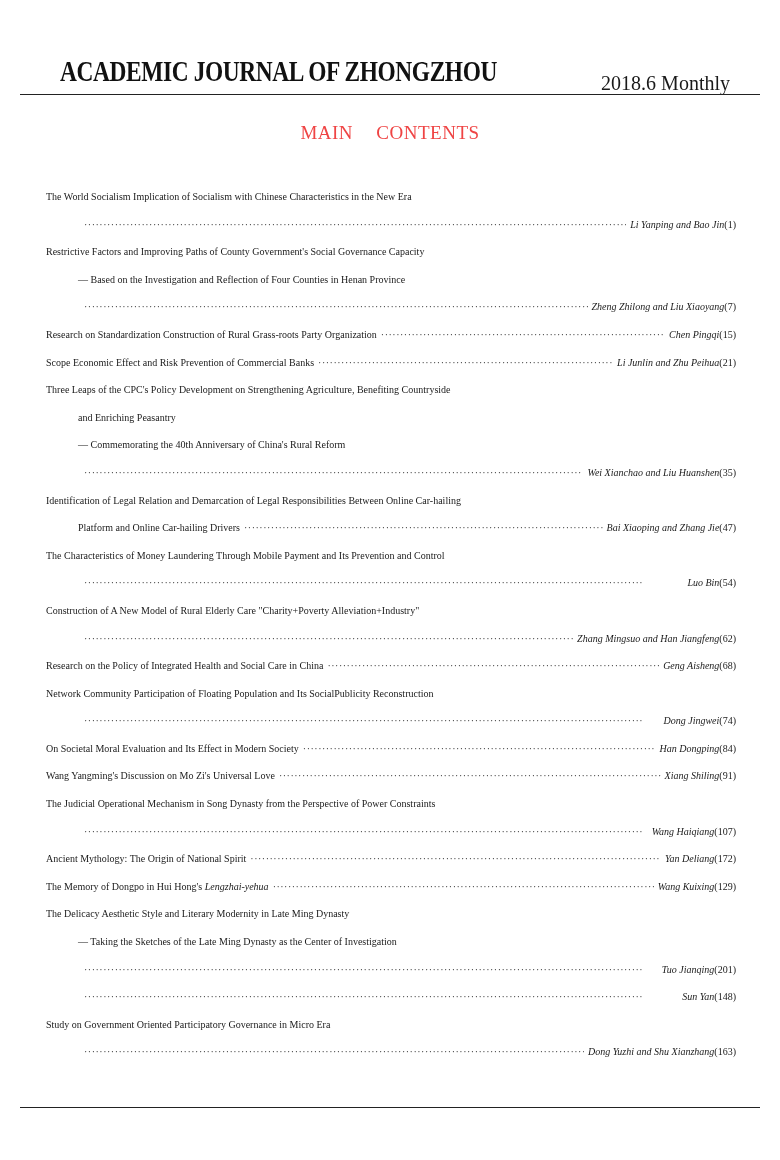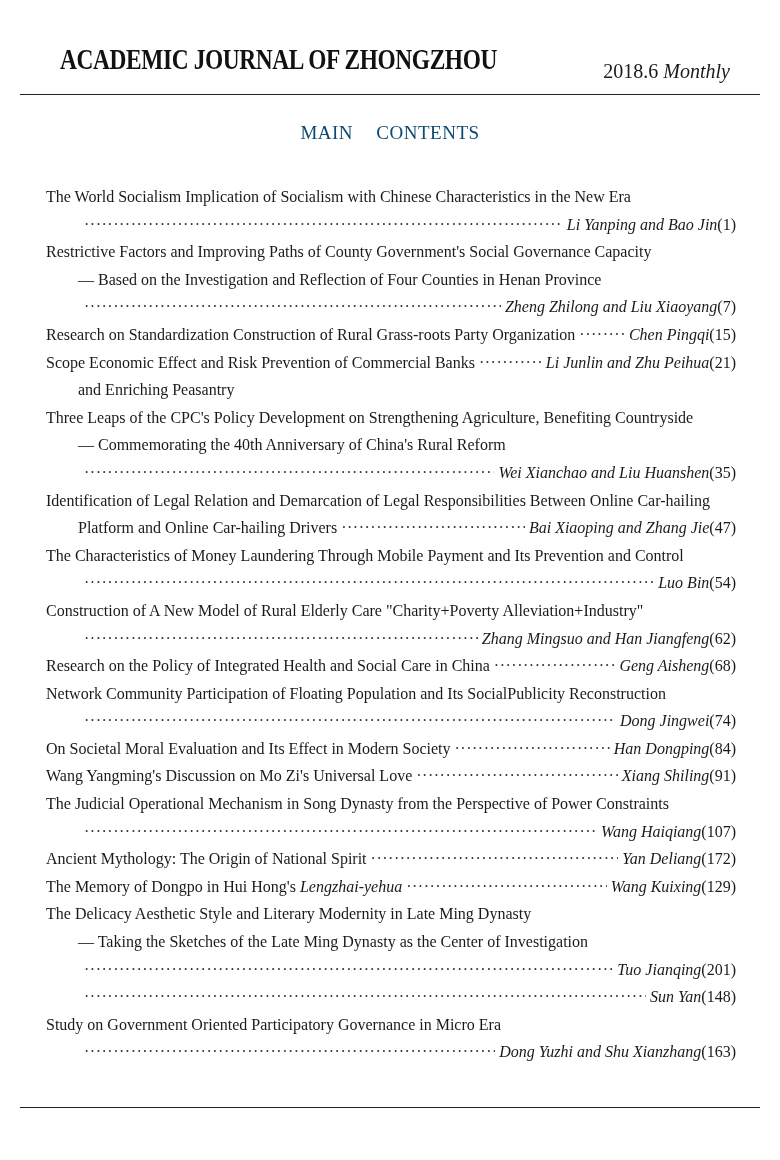--- a/index.html
+++ b/index.html
@@ -1,38 +1,38 @@
 <!DOCTYPE html>
 <html><head>
 <meta charset="utf-8">
 <style>
   html, body { margin: 0; padding: 0; background: #ffffff; }
   body {
     width: 780px; height: 1160px; position: relative; overflow: hidden;
     font-family: "Liberation Serif", "DejaVu Serif", serif;
     color: #1a1a1a;
   }
-  .masthead { position: absolute; left: 0; top: 0; width: 764px; height: 96px; }
+  .masthead { position: absolute; left: 0; top: 12px; width: 764px; height: 96px; }
   .journal-title {
     position: absolute; left: 60px; top: 42px;
     font-family: "Liberation Sans Narrow", "Liberation Serif", serif;
     font-size: 30px; font-weight: bold; letter-spacing: -0.5px;
     transform: scaleX(0.78); transform-origin: left center; white-space: nowrap;
     color: #111;
   }
   .issue { position: absolute; right: 34px; top: 60px; font-size: 20px; white-space: nowrap; }
-  .issue .monthly { font-style: italic; }
+  .issue .monthly { }
   .top-rule { position: absolute; left: 20px; right: 20px; top: 94px; border-top: 1.5px solid #222; }
   .section-title {
     position: absolute; left: 0; width: 780px; top: 122px; text-align: center;
-    font-size: 19px; letter-spacing: 0.5px; word-spacing: 18px; color: #0c4a6e;
+    font-size: 19px; letter-spacing: 0.5px; word-spacing: 18px; color: #ef4444;
   }
   .toc { position: absolute; left: 46px; right: 44px; top: 183px; }
   .line {
-    height: 27.6px; line-height: 27.6px; font-size: 16px;
+    height: 27.6px; line-height: 27.6px; font-size: 10px;
     white-space: nowrap; display: flex; align-items: baseline;
   }
   .indent1 { padding-left: 32px; }
   .indent2 { padding-left: 34px; }
   .fill { flex: 1 1 auto; overflow: hidden; margin: 0 4px; color: #333; letter-spacing: 0.5px; }
   .fill::before { content: "··················································································································································"; }
   .author { font-style: italic; font-family: Liberation Serif, serif; }
   .page { }
   .bottom-rule { position: absolute; left: 20px; right: 20px; top: 1107px; border-top: 1.5px solid #222; }
 </style>
@@ -84,25 +84,25 @@
     </div>
     <div class="entry">
       <div class="line">
         <span class="title">Scope Economic Effect and Risk Prevention of Commercial Banks</span>
         <span class="fill"></span>
         <span class="author">Li Junlin and Zhu Peihua</span>
         <span class="page">(21)</span>
       </div>
     </div>
     <div class="entry">
+      <div class="line">
+        <span class="title">Three Leaps of the CPC's Policy Development on Strengthening Agriculture, Benefiting Countryside</span>
+      </div>
       <div class="line indent1">
         <span class="title">and Enriching Peasantry</span>
-      </div>
-      <div class="line">
-        <span class="title">Three Leaps of the CPC's Policy Development on Strengthening Agriculture, Benefiting Countryside</span>
       </div>
       <div class="line indent1">
         <span class="subtitle">— Commemorating the 40th Anniversary of China's Rural Reform</span>
       </div>
       <div class="line indent2">
         <span class="fill"></span>
         <span class="author">Wei Xianchao and Liu Huanshen</span>
         <span class="page">(35)</span>
       </div>
     </div>

